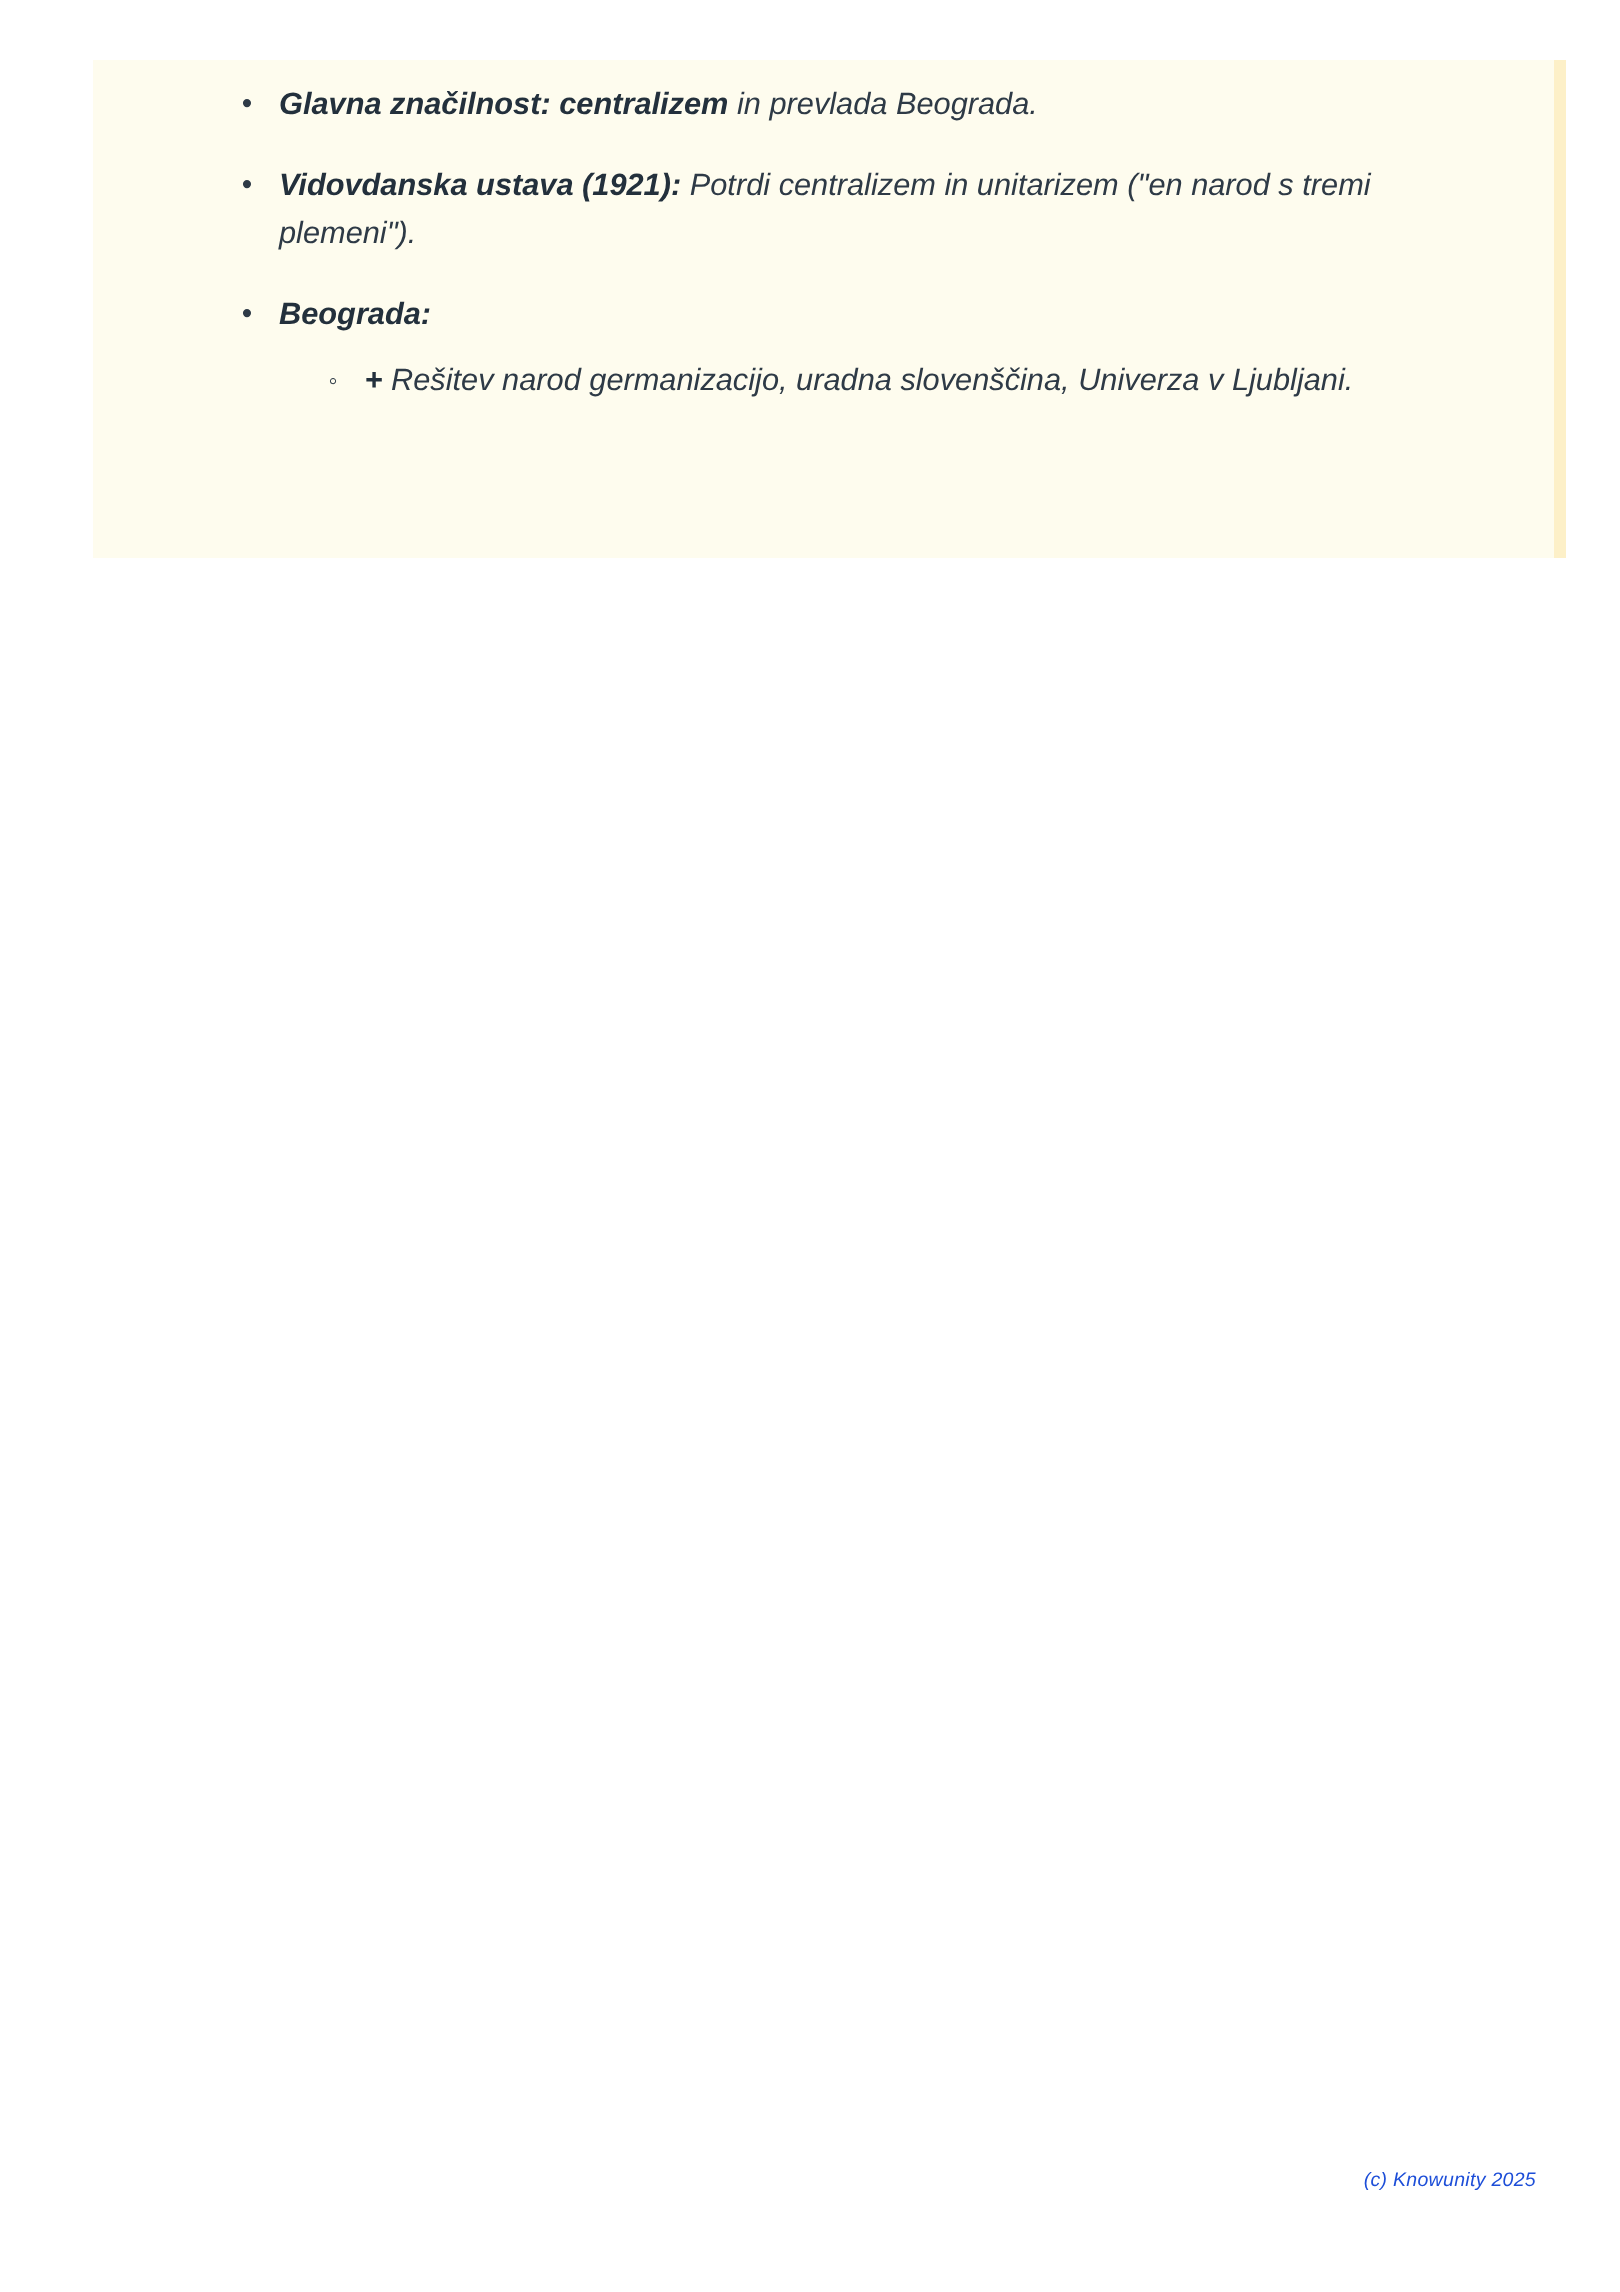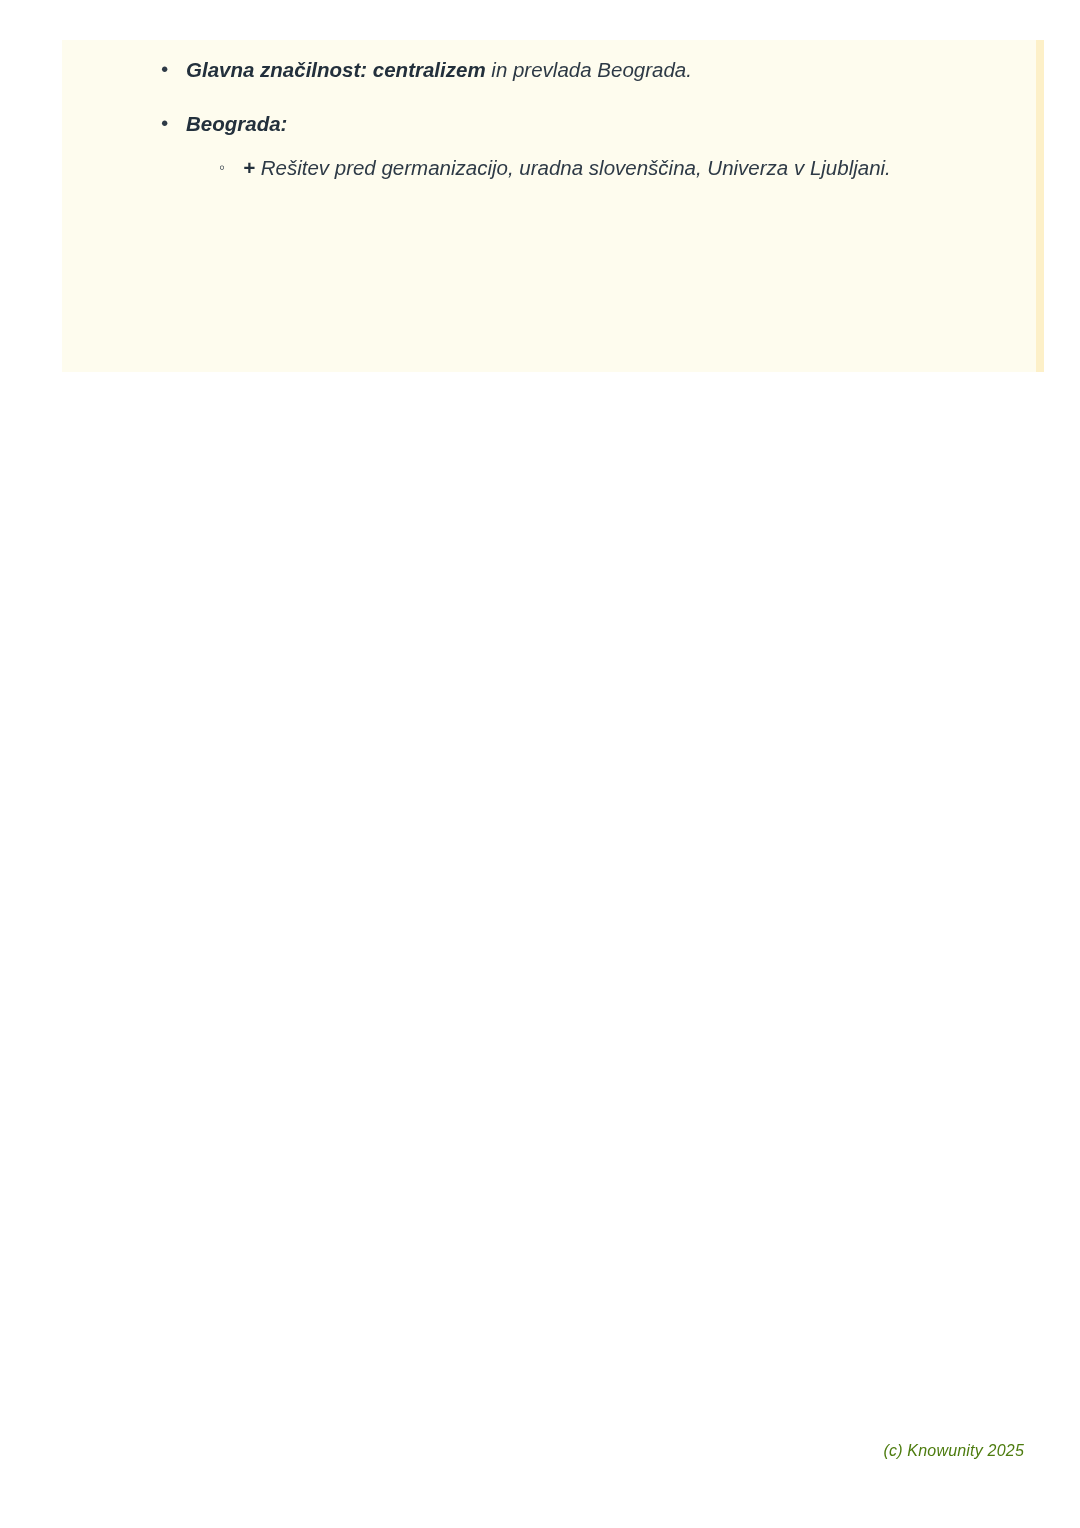--- a/index.html
+++ b/index.html
@@ -120,48 +120,51 @@
   }
 
   .item-text {
     font-weight: normal;
   }
 
   .footer-credit {
     position: absolute;
     right: 68px;
     bottom: 68px;
-    font-size: 16px;
-    color: #4d7c0f;
+    font-size: 13px;
+    color: #1d4ed8;
     letter-spacing: 0.2px;
     font-family: "Liberation Sans", sans-serif;
   }
 </style>
 </head>
 <body>
 
 <div class="page">
 
   <div class="note-card">
     <div class="accent-bar"></div>
 
     <div class="content">
       <ul class="level1">
 
         <li class="bullet-item">
           <span class="strong">Glavna značilnost: centralizem</span><span class="item-text"> in prevlada Beograda.</span>
         </li>
 
+        <li class="bullet-item">
+          <span class="strong">Vidovdanska ustava (1921):</span><span class="item-text"> Potrdi centralizem in unitarizem ("en narod s tremi plemeni").</span>
+        </li>
 
         <li class="bullet-item">
           <span class="strong">Beograda:</span><span class="item-text"></span>
 
           <ul class="level2">
             <li class="sub-item">
-              <span class="sign">+</span><span class="item-text"> Rešitev pred germanizacijo, uradna slovenščina, Univerza v Ljubljani.</span>
+              <span class="sign">+</span><span class="item-text"> Rešitev narod germanizacijo, uradna slovenščina, Univerza v Ljubljani.</span>
             </li>
           </ul>
         </li>
 
       </ul>
     </div>
   </div>
 
   <div class="footer-credit">(c) Knowunity 2025</div>
 

